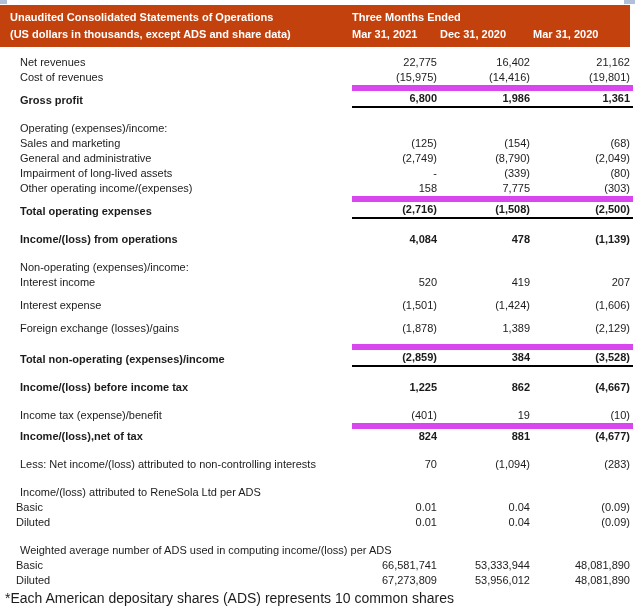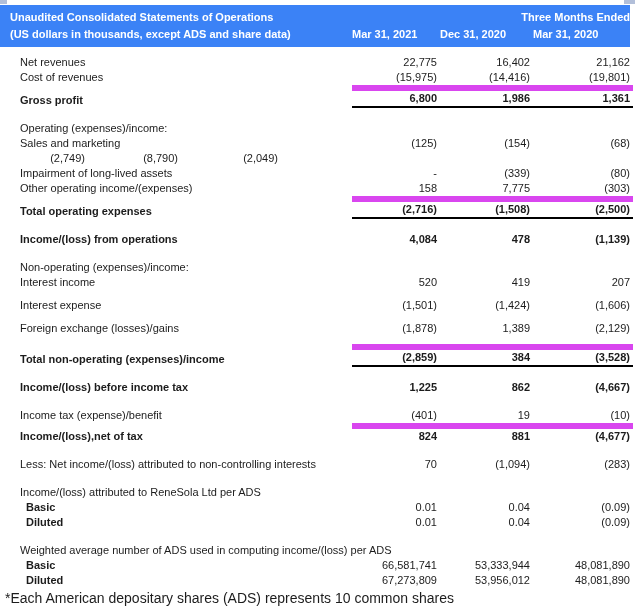--- a/index.html
+++ b/index.html
@@ -7,39 +7,39 @@
     width:635px; height:613px; position:relative; overflow:hidden;
     font-family:"Liberation Sans", sans-serif; color:#1c1c1c;
     -webkit-font-smoothing:antialiased;
   }
   .edge-frag { position:absolute; top:0; height:4px; background:#b2bfd9; }
   .edge-frag.left  { left:0; width:7px; }
   .edge-frag.right { left:624px; width:11px; }
 
   .green-header {
     position:absolute; left:0; top:5px; width:630px; height:42px;
-    background:#3b82f6; color:#ffffff; font-weight:bold; font-size:11px;
+    background:#c2410c; color:#ffffff; font-weight:bold; font-size:11px;
     display:flex; box-sizing:border-box; padding-top:4px;
   }
   .hleft { width:352px; box-sizing:border-box; padding-left:10px; line-height:17px; white-space:nowrap; }
   .hright { width:278px; display:flex; flex-direction:column; }
-  .tme { text-align:right; line-height:17px; }
+  .tme { text-align:left; line-height:17px; }
   .dates { display:flex; line-height:17px; }
   .dc { box-sizing:border-box; text-align:left; padding-right:3px; white-space:nowrap; }
   .dc.c1 { width:88px; }
   .dc.c2 { width:93px; }
   .dc.c3 { width:97px; padding-right:10px; }
 
   .sheet { position:absolute; left:0; top:55px; width:633px; font-size:11px; }
   .trow { display:flex; align-items:flex-end; }
   .trow.tall { margin-top:8px; }
   .trow.bold { font-weight:bold; }
   .lbl { flex:1 1 0; min-width:0; box-sizing:border-box; padding-left:20px;
          line-height:15px; white-space:nowrap; overflow:visible; }
-  .lbl.indent { padding-left:26px;font-weight:bold; }
+  .lbl.indent { padding-left:16px; }
   .nums { width:281px; display:flex; }
   .nums.rt  { border-top:6px solid #d946ef; }
   .nums.rb  { border-bottom:2px solid #000; }
   .nums.rbd { border-bottom:3px double #000; }
   .num { box-sizing:border-box; line-height:15px; text-align:right; padding-right:3px; white-space:nowrap; }
   .num.v1 { width:88px; }
   .num.v2 { width:93px; }
   .num.v3 { width:100px; }
   .spacer { height:13px; }
 
@@ -103,20 +103,21 @@
       </div>
       <div class="trow">
         <div class="lbl">Sales and marketing</div>
         <div class="nums">
           <div class="num v1">(125)</div>
           <div class="num v2">(154)</div>
           <div class="num v3">(68)</div>
         </div>
       </div>
       <div class="trow">
+        <div class="lbl">General and administrative</div>
         <div class="nums">
           <div class="num v1">(2,749)</div>
           <div class="num v2">(8,790)</div>
           <div class="num v3">(2,049)</div>
         </div>
       </div>
       <div class="trow">
         <div class="lbl">Impairment of long-lived assets</div>
         <div class="nums">
           <div class="num v1">-</div>

